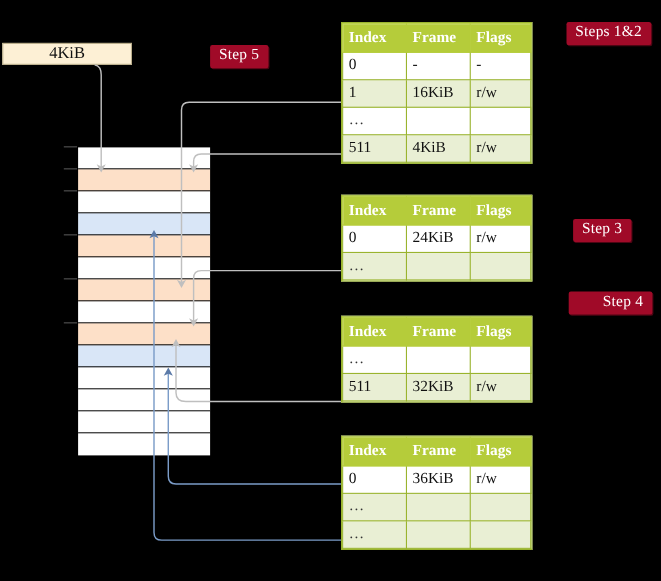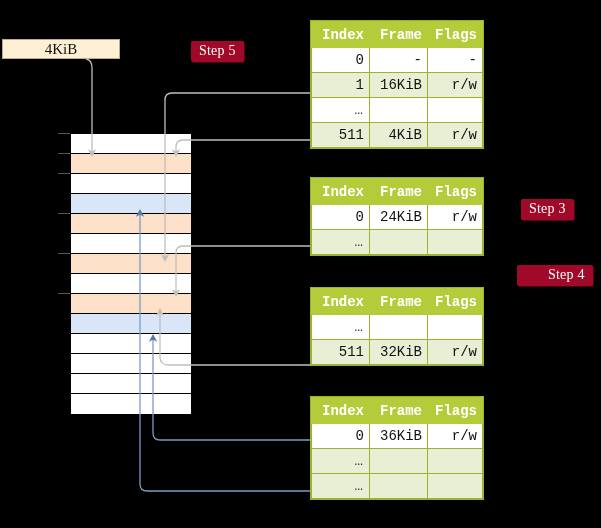--- a/index.html
+++ b/index.html
@@ -26,22 +26,22 @@
   
   .chip{position:absolute;background:#a00a28;color:#fff;font-size:14px;
         padding:2px 8px 3px 8px;border-radius:2px;white-space:nowrap;
         box-shadow:1px 1px 0 #4d0513;letter-spacing:.2px;}
 
   
   .ptable{position:absolute;border:1px solid #9ab42e;border-collapse:collapse;
           background:#fff;}
   .ptable table{border-collapse:collapse;}
   .ptable td,.ptable th{border:1px solid #9ab42e;height:24px;
-        font-size:14px;color:#111;padding:0 5px;text-align:right;
-        font-family:Liberation Mono, monospace;font-weight:normal;
+        font-size:14px;color:#111;padding:0 5px;text-align:left;
+        font-family:Liberation Serif, serif;font-weight:normal;
         white-space:nowrap;vertical-align:middle;}
   .ptable th{background:#b5cc3a;color:#ffffff;font-weight:bold;
         border:1px solid #b5cc3a;height:25px;}
   .c-idx{width:47px;}
   .c-frm{width:47px;}
   .c-flg{width:44px;margin-left:44px;}
   tr.alt td{background:#e9efd4;}
   td.hl{background:#fbf6a8;}
   td.ell{color:#333;letter-spacing:1px;}
 
@@ -52,20 +52,21 @@
 </head>
 <body>
 
 <div id="stage">
 
   <div class="kib-box">
     <span>4KiB</span>
   </div>
 
   <div class="chip" style="left:191px;top:41px;">Step 5</div>
+  <div class="chip" style="left:515px;top:20px;">Steps 1&amp;2</div>
   <div class="chip" style="left:521px;top:159px;margin-top:40px;">Step 3</div>
   <div class="chip" style="left:517px;top:265px;padding-left:31px;">Step 4</div>
 
   <div class="memcol" id="memcol">
       <div class="memrow white" style="top: 0px;"></div>
       <div class="memrow peach" style="top: 20px;"></div>
       <div class="memrow white" style="top: 40px;"></div>
       <div class="memrow blue" style="top: 60px;"></div>
       <div class="memrow peach" style="top: 80px;"></div>
       <div class="memrow white" style="top: 100px;"></div>

